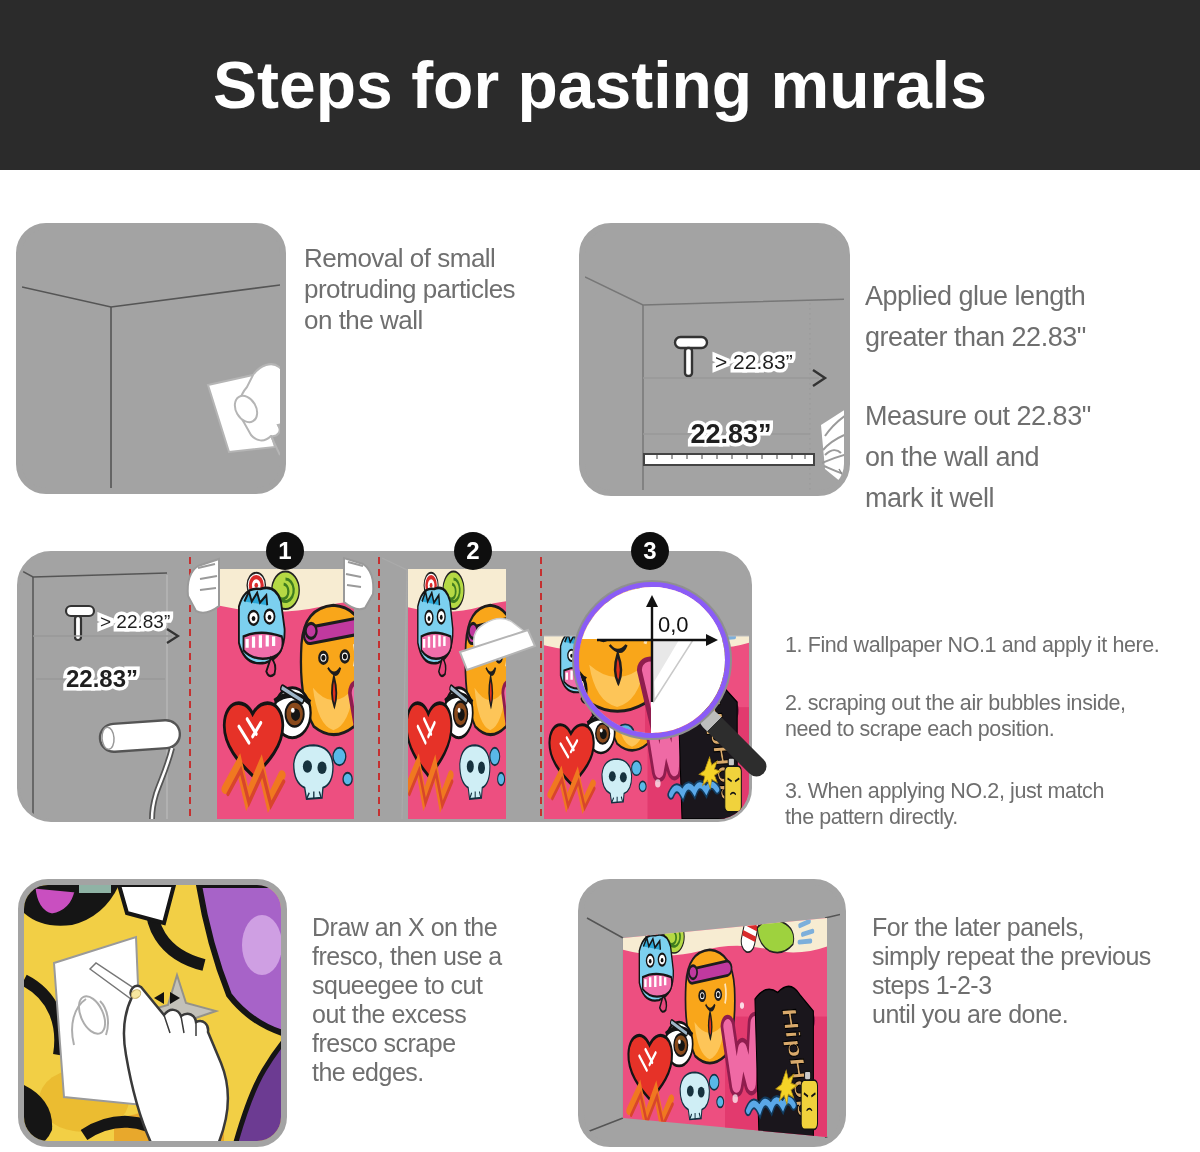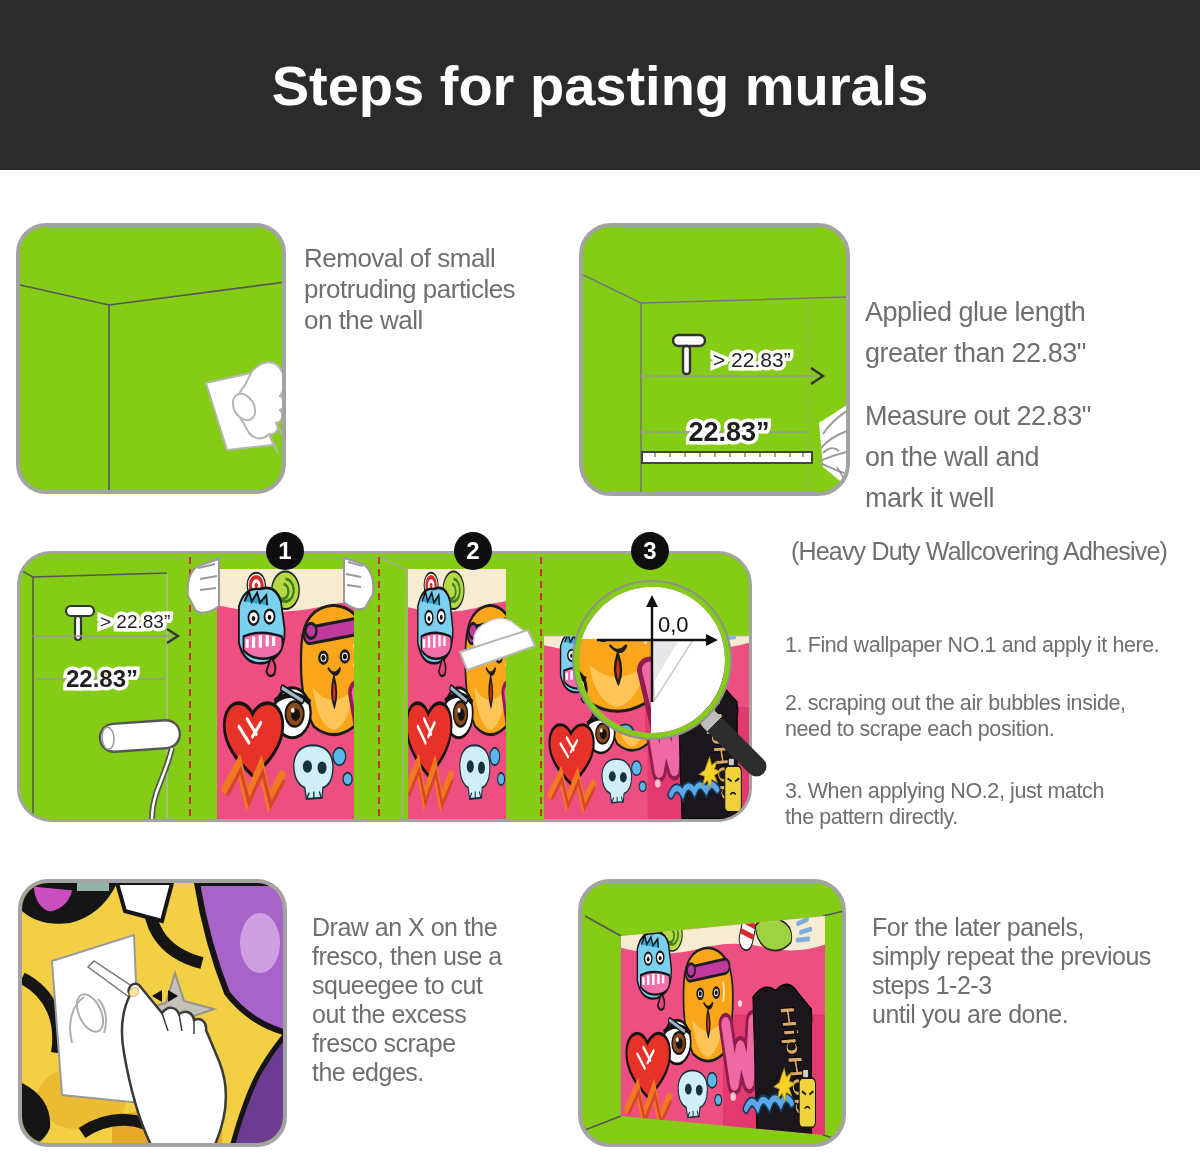--- a/index.html
+++ b/index.html
@@ -6,36 +6,36 @@
   body{
     width:1200px;height:1152px;position:relative;background:#ffffff;
     font-family:"Liberation Sans",sans-serif;overflow:hidden;
   }
   
   .header{
     position:absolute;left:0;top:0;width:1200px;height:170px;
     background:#2b2b2b;display:flex;align-items:center;justify-content:center;
   }
   .header h1{
-    margin:0;color:#ffffff;font-size:56px;font-weight:700;letter-spacing:0;
+    margin:0;color:#ffffff;font-size:66px;font-weight:700;letter-spacing:0;
     font-family:"Liberation Sans",sans-serif;
   }
   
   .panel{
-    position:absolute;background:#84cc16;border:4px solid #a3a3a3;
+    position:absolute;background:#a3a3a3;border:6px solid #a3a3a3;
     box-sizing:border-box;overflow:hidden;
   }
   .panel svg{position:absolute;left:0;top:0;}
   
   .cap{
     position:absolute;color:#6f6f6f;white-space:pre-line;
     letter-spacing:-0.5px;
   }
   .cap-a{left:304px;top:243px;font-size:26px;line-height:31px;}
-  .cap-b1{left:865px;top:276px;font-size:27px;line-height:41px;margin-top:16px;}
+  .cap-b1{left:865px;top:276px;font-size:27px;line-height:41px;}
   .cap-b2{left:865px;top:396px;font-size:27px;line-height:41px;}
   .cap-c{left:312px;top:913px;font-size:25px;line-height:29px;}
   .cap-d{left:872px;top:913px;font-size:25px;line-height:29px;}
   .mid-note{
     position:absolute;left:783px;top:536px;width:392px;text-align:center;
     color:#6f6f6f;font-size:25px;line-height:31px;letter-spacing:-0.8px;
   }
   .mid-item{
     position:absolute;left:785px;width:410px;color:#6f6f6f;
     font-size:21.5px;line-height:26px;letter-spacing:-0.4px;white-space:pre-line;
@@ -48,21 +48,21 @@
     display:flex;align-items:center;justify-content:center;z-index:6;
   }
   
   .mag-handle{
     position:absolute;left:697px;top:711px;width:20px;height:86px;
     background:linear-gradient(180deg,#bdbdbd 0 16px,#2d2d2d 16px);
     border-radius:10px;transform-origin:10px 6px;transform:rotate(-45deg);z-index:7;
   }
   .mag{
     position:absolute;left:574px;top:582px;width:156px;height:156px;
-    border-radius:50%;border:5px solid #84cc16;
+    border-radius:50%;border:5px solid #8b5cf6;
     box-shadow:0 0 0 2px #8f8f8f, inset 0 0 0 2px #9c9c9c;
     box-sizing:border-box;background:#c4b5fd;overflow:hidden;z-index:8;
   }
   
   .mural{
     position:absolute;left:39px;top:33px;width:204px;height:219px;
     clip-path:polygon(0 9.1%, 100% 0, 100% 100%, 0 91.3%);
   }
   .mural svg{width:100%;height:100%;}
   svg text{font-family:"Liberation Sans",sans-serif;}
@@ -313,21 +313,20 @@
         <path d="M18,53 L132,53"></path>
         <polygon points="73,8 67,20 79,20" fill="#111111" stroke="none"></polygon>
         <polygon points="139,53 127,47 127,59" fill="#111111" stroke="none"></polygon>
       </g>
       <text x="79" y="45" font-size="22" fill="#111111">0,0</text>
     </g>
   </svg>
 </div>
 
 <div class="mid-note">
-  <div>(Heavy Duty Wallcovering Adhesive)</div>
 </div>
 <div class="mid-item mi-1">1. Find wallpaper NO.1 and apply it here.</div>
 <div class="mid-item mi-2">2. scraping out the air bubbles inside,
 need to scrape each position.</div>
 <div class="mid-item mi-3">3. When applying NO.2, just match
 the pattern directly.</div>
 
 <div class="panel" style="left:18px;top:879px;width:269px;height:268px;border-radius:30px;">
   <svg width="265" height="264" viewBox="0 0 265 264">
     <rect width="265" height="264" fill="#f2cf45"></rect>

